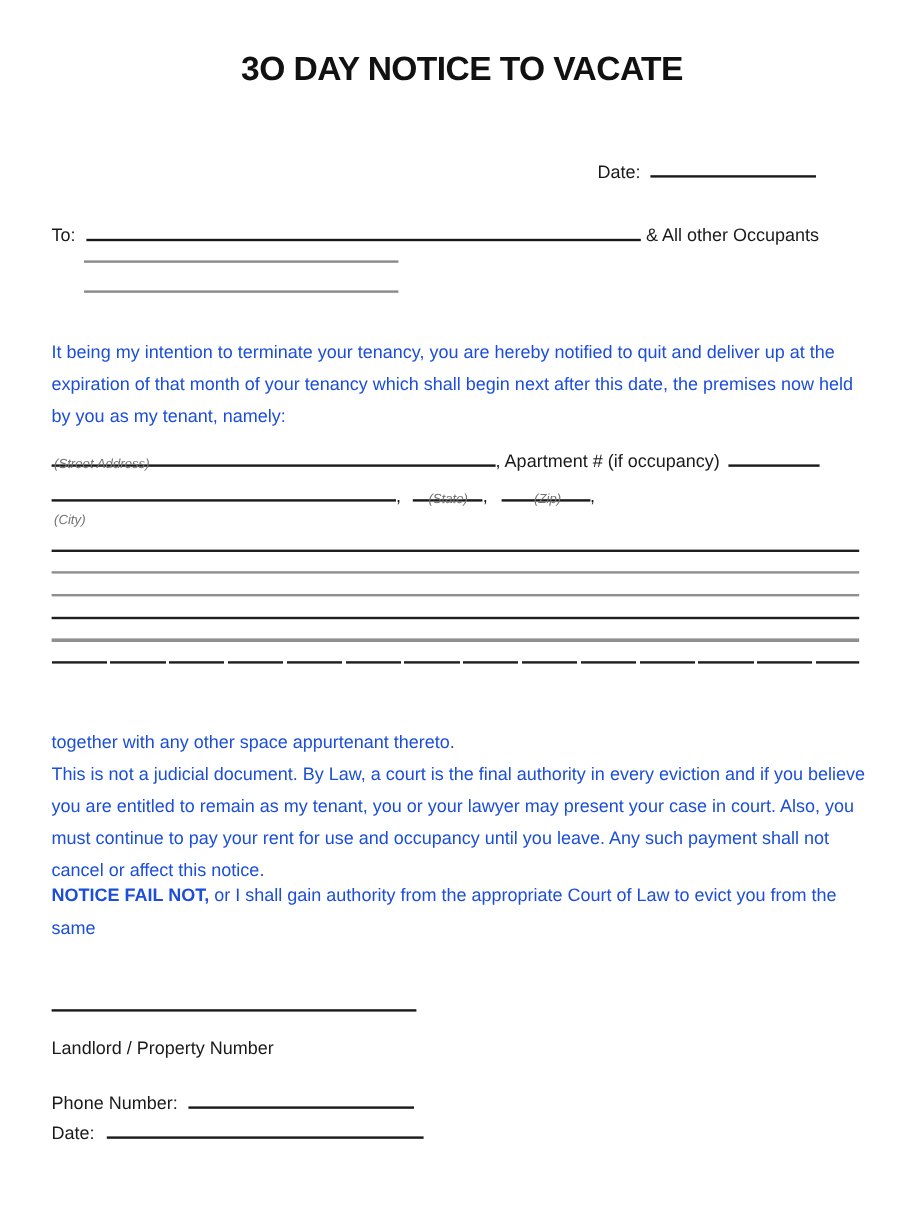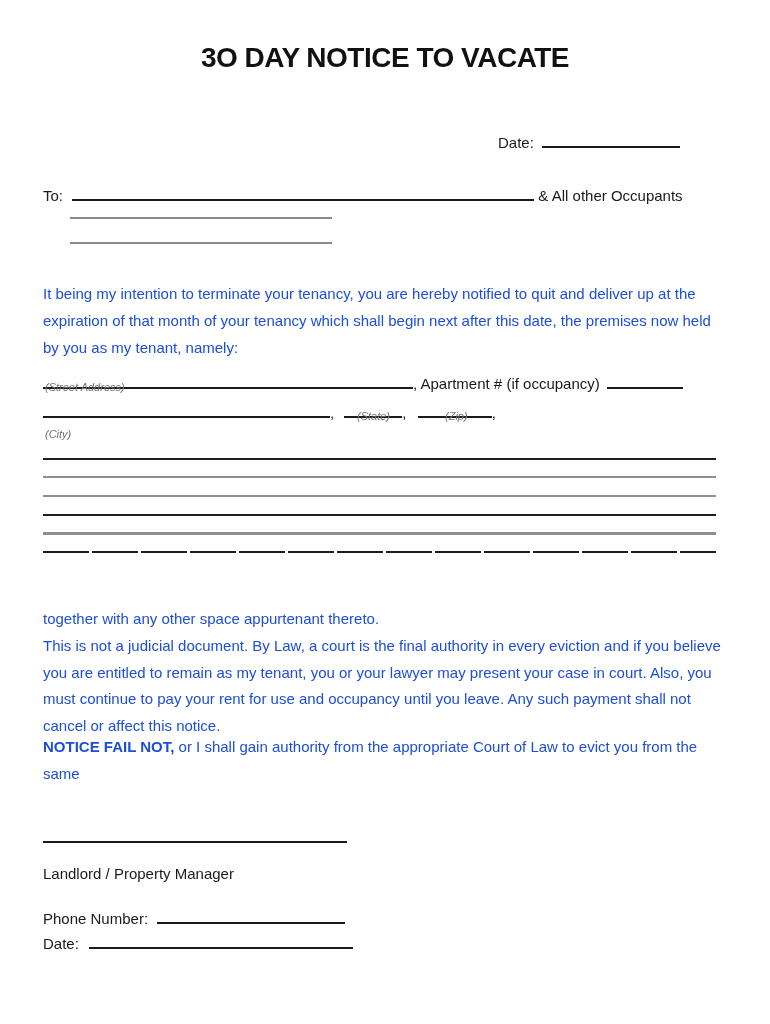--- a/index.html
+++ b/index.html
@@ -122,21 +122,21 @@
   <div class="abs" style="left:43px; top:578px;">
     <div class="para" style="line-height:26.8px;margin-top:28px;">together with any other space appurtenant thereto.</div>
     <div class="para" style="line-height:26.8px;">This is not a judicial document. By Law, a court is the final authority in every eviction and if you believe you are entitled to remain as my tenant, you or your lawyer may present your case in court. Also, you must continue to pay your rent for use and occupancy until you leave. Any such payment shall not cancel or affect this notice.</div>
   </div>
 
   <div class="abs para" style="left:43px; top:733px;">
     <span class="bold">NOTICE FAIL NOT,</span><span> or I shall gain authority from the appropriate Court of Law to evict you from the same</span>
   </div>
 
   <div class="sig-line" style="top:841px; width:304px;"></div>
-  <div class="abs txt" style="left:43px; top:851px;">Landlord / Property Manager</div>
+  <div class="abs txt" style="left:43px; top:851px;">Landlord / Property Number</div>
 
   <div class="abs txt nowrap" style="left:43px; top:896px;text-align:right;">
     <span>Phone Number:</span>
     <span class="blank" style="width:188px; margin-left:5px;"></span>
   </div>
 
   <div class="abs txt nowrap" style="left:43px; top:921px;">
     <span>Date:</span>
     <span class="blank" style="width:264px; margin-left:6px;"></span>
   </div>

